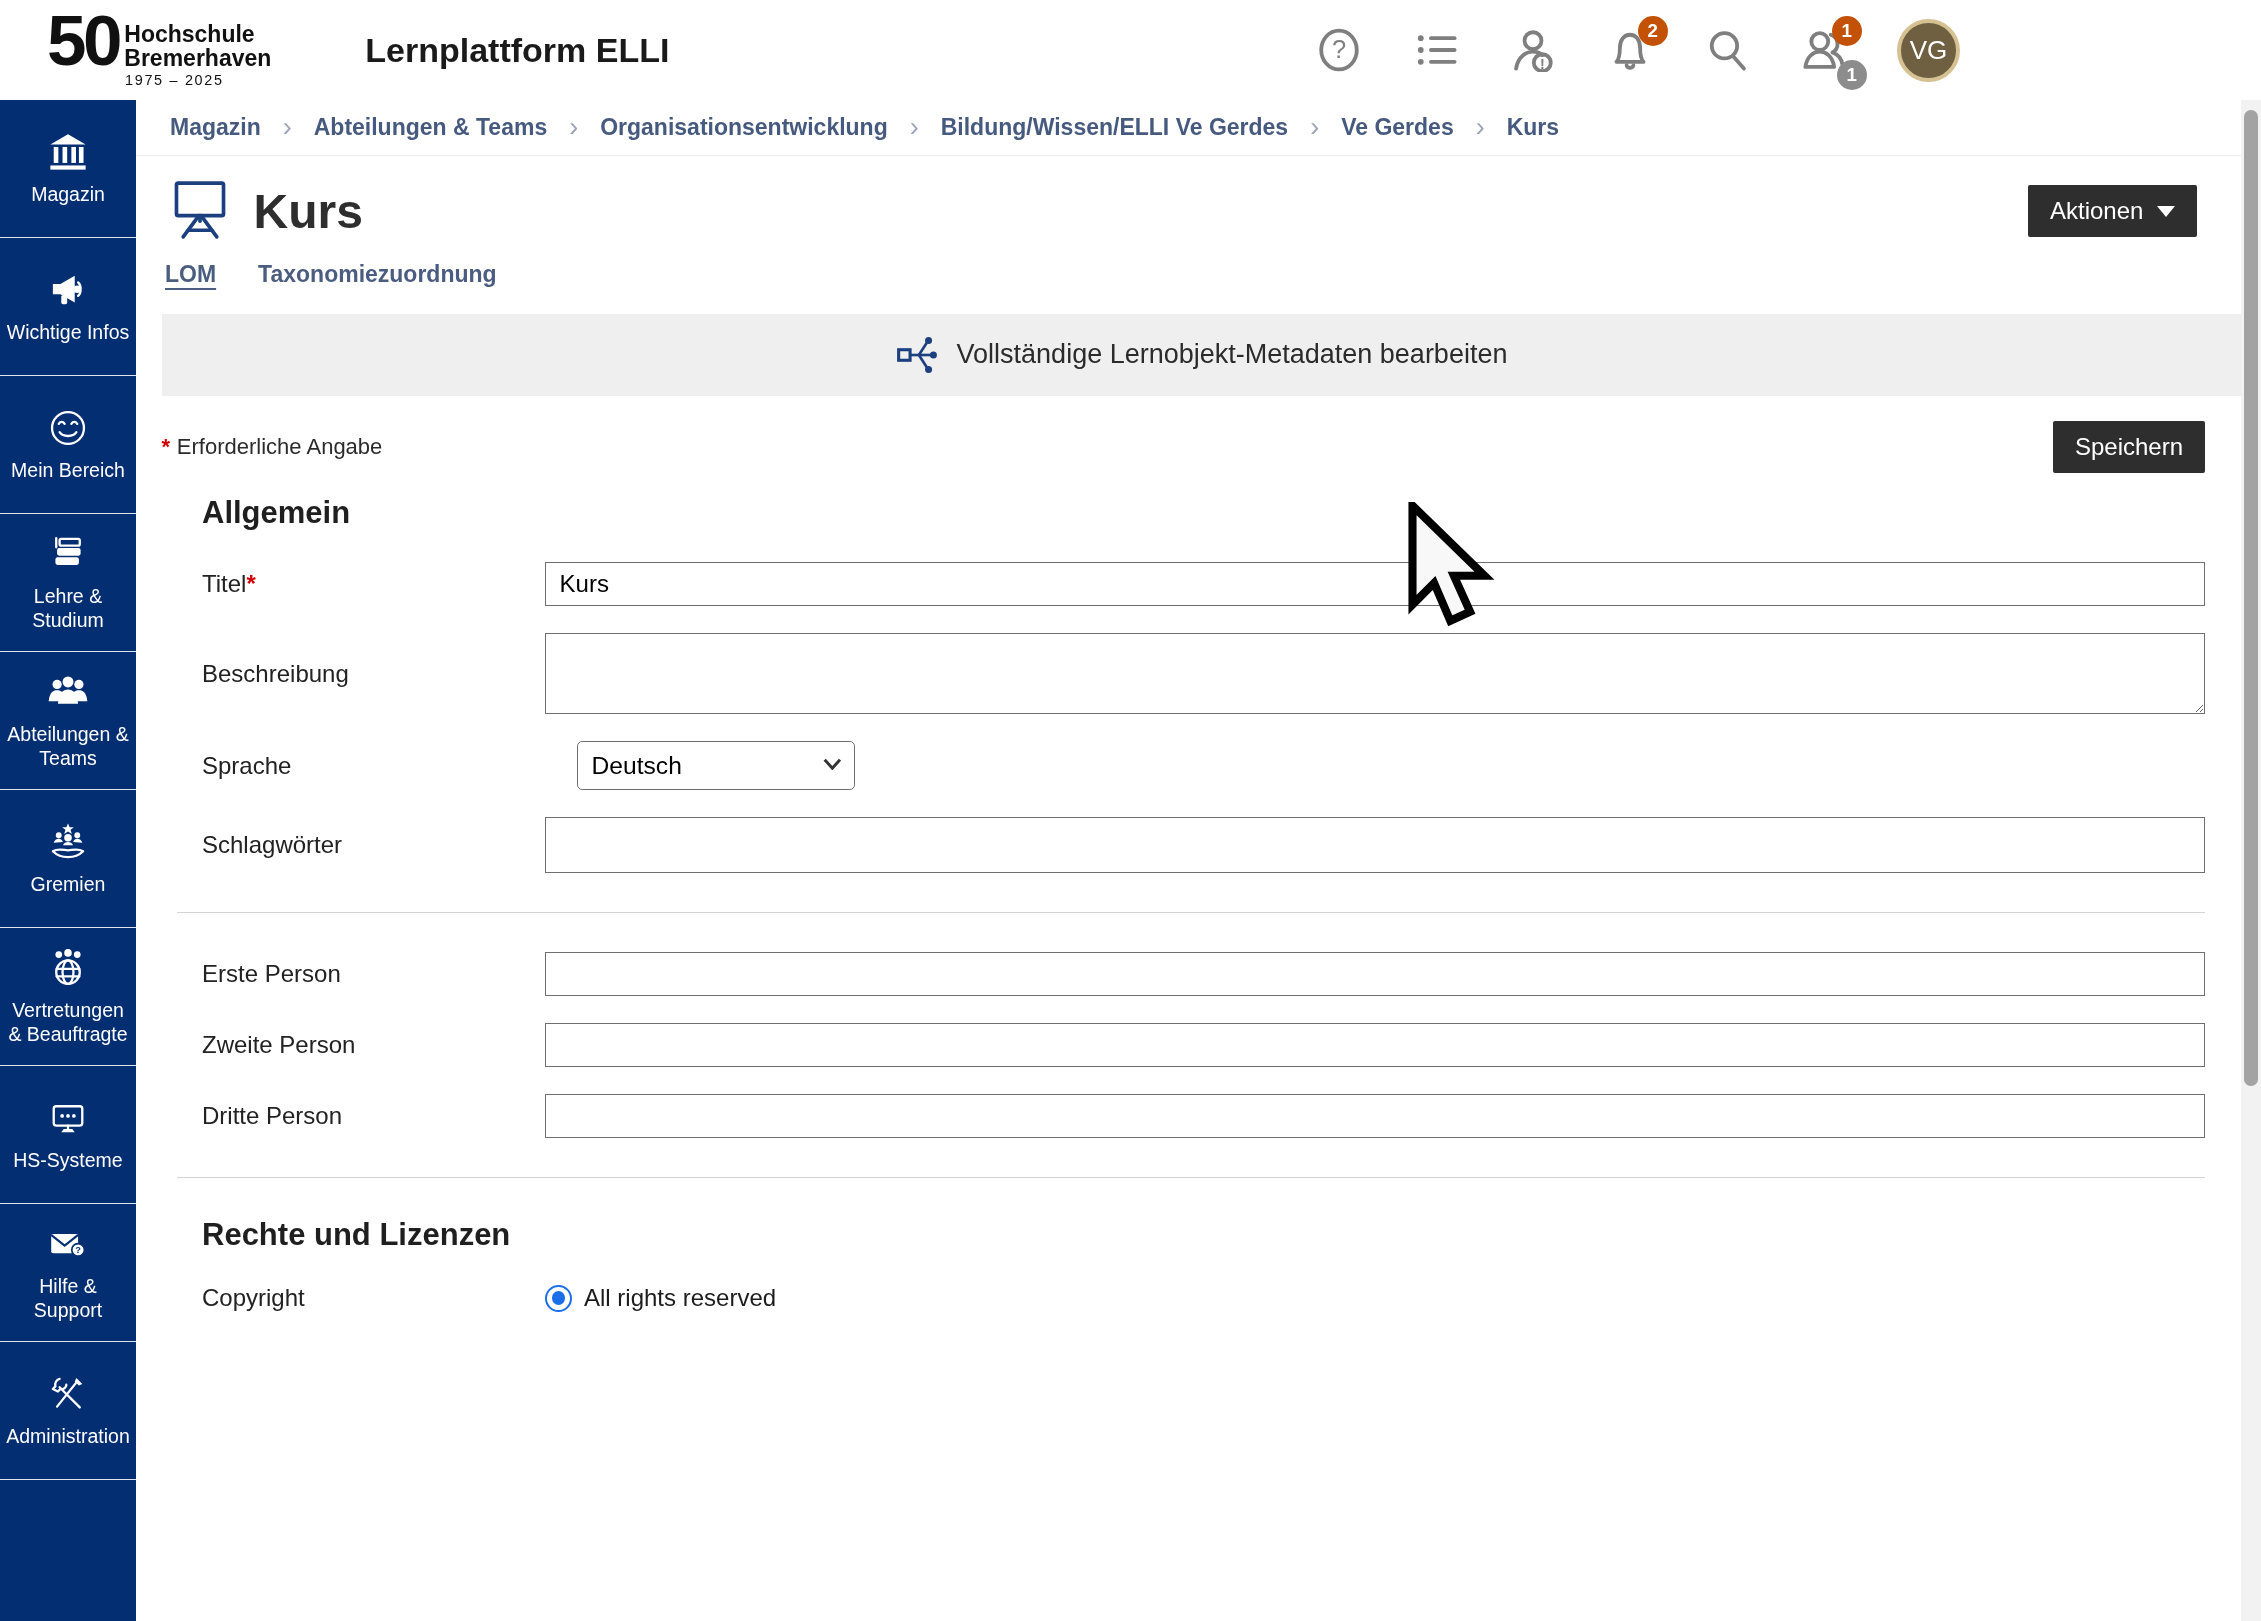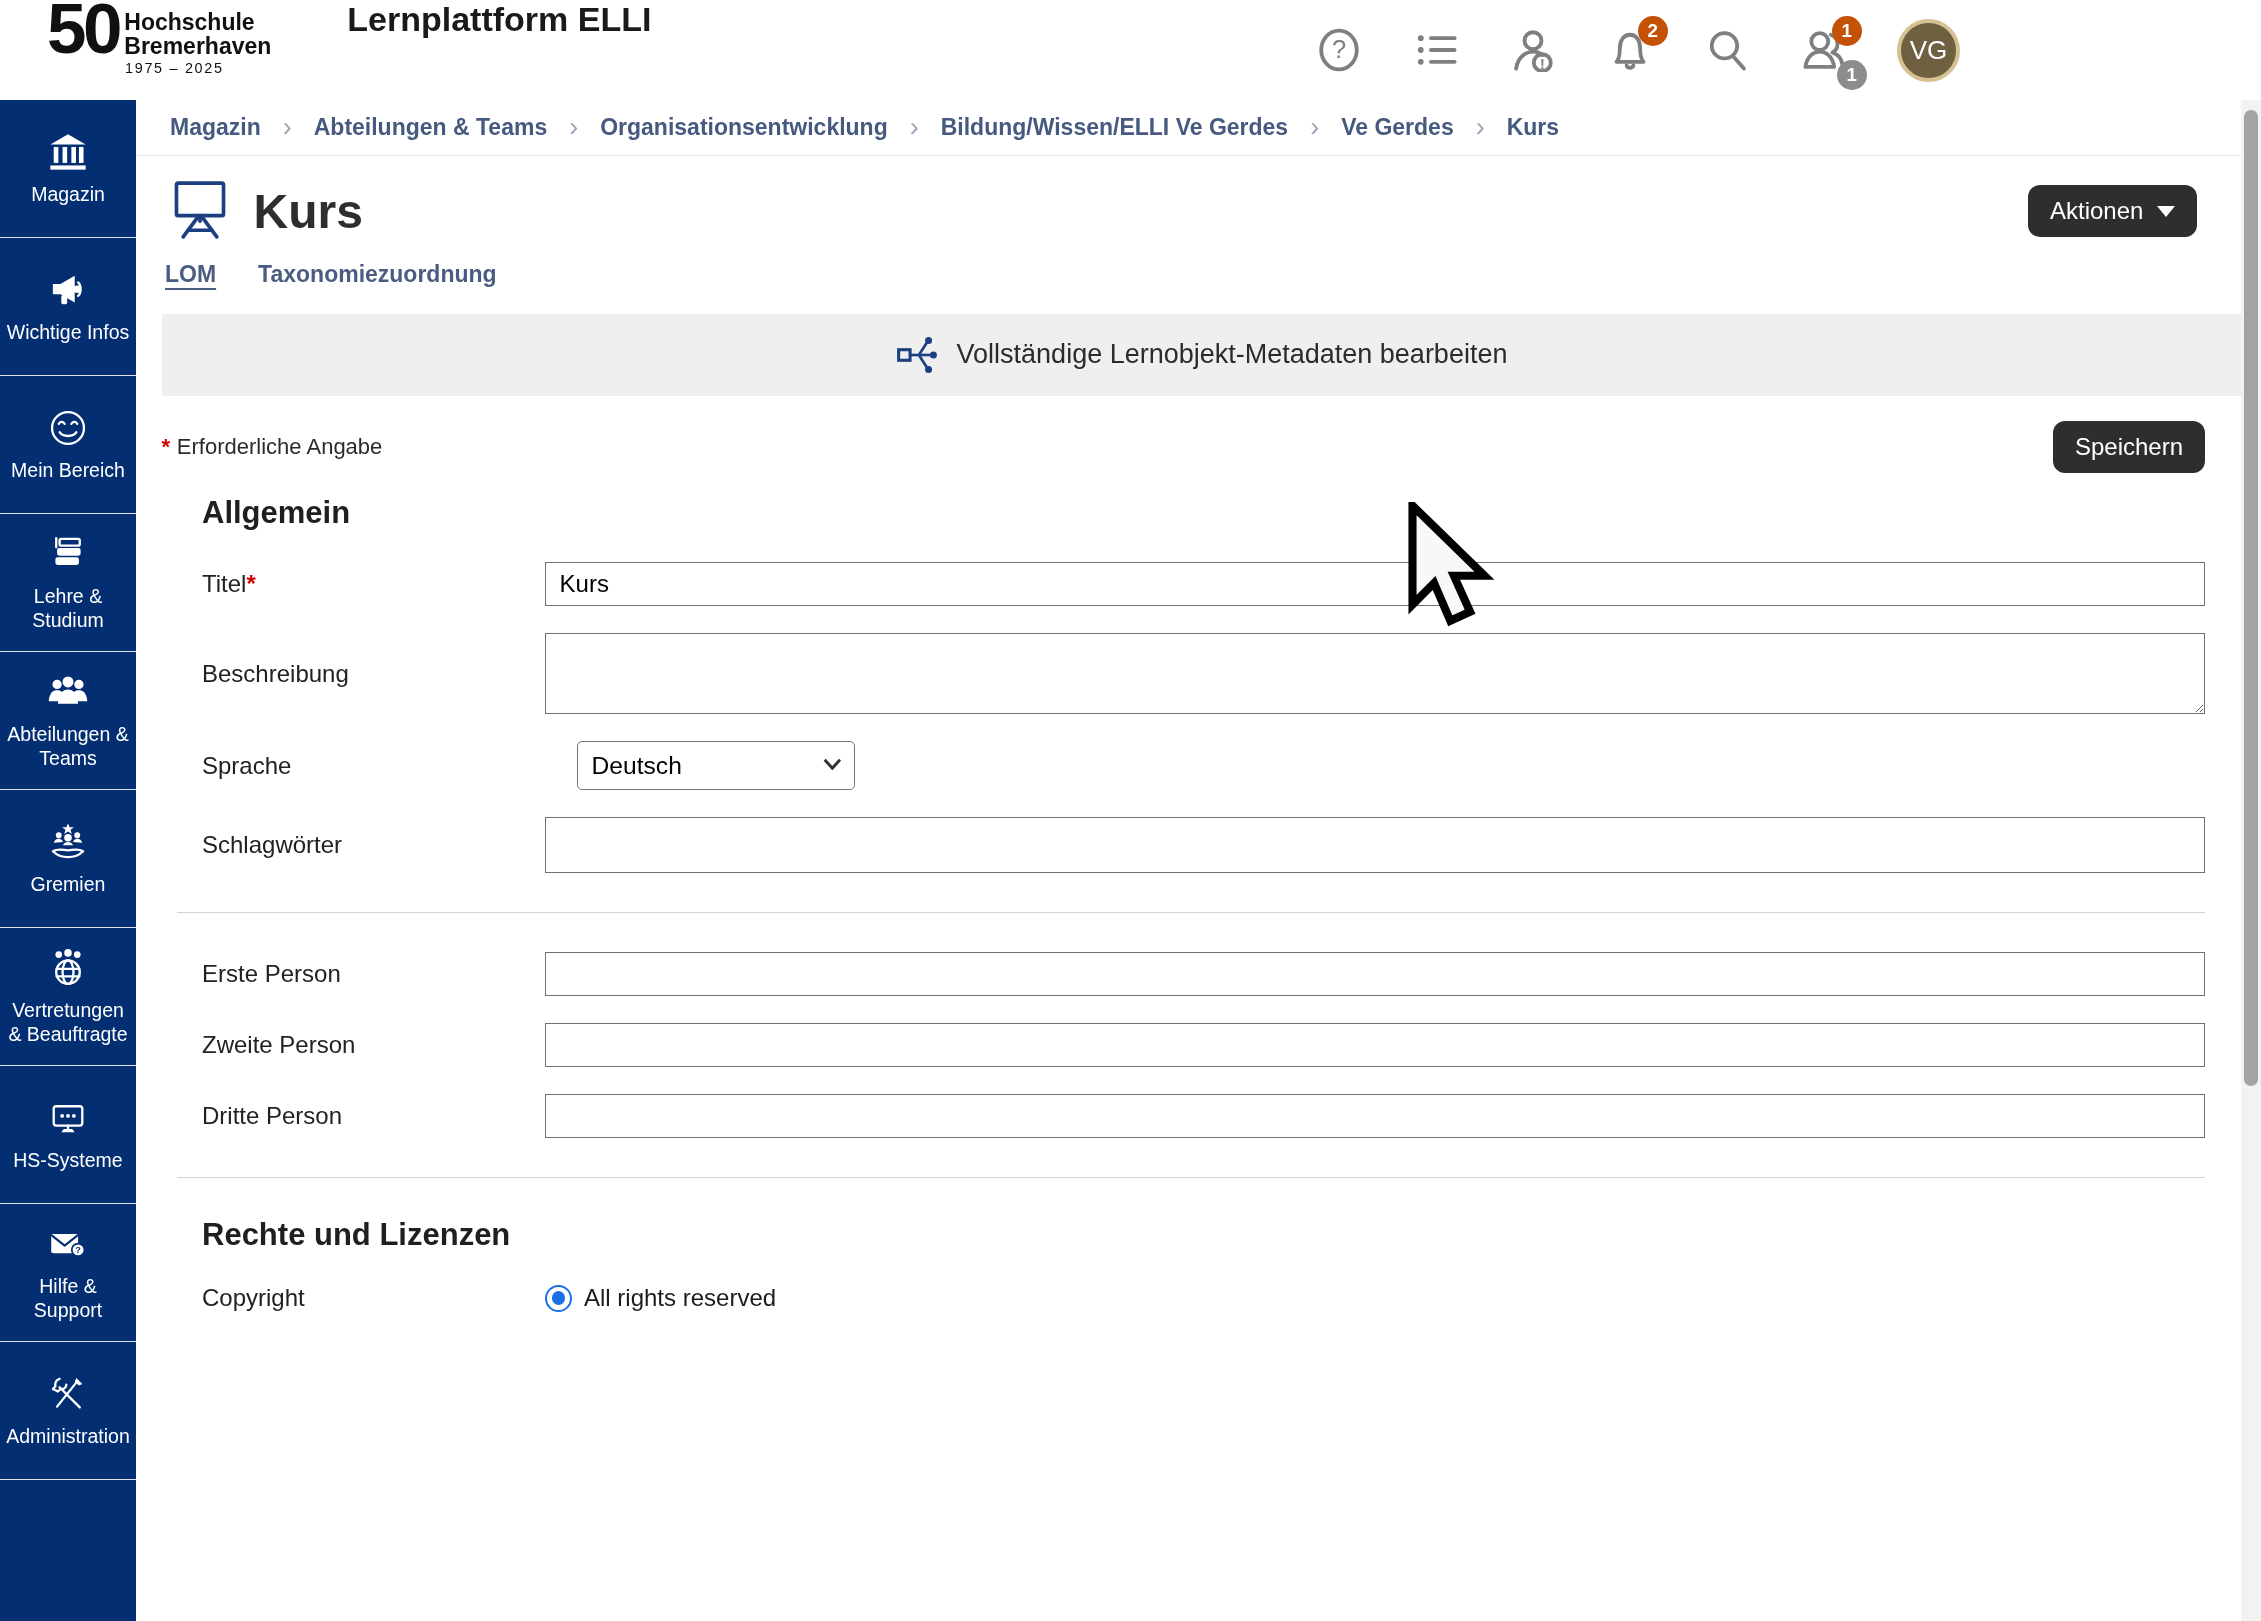--- a/index.html
+++ b/index.html
@@ -3,21 +3,21 @@
 <meta charset="utf-8">
 <style>
   * { box-sizing: border-box; margin: 0; padding: 0; }
   html,body { width:2261px; height:1621px; }
   body {
     font-family: "Liberation Sans", sans-serif;
     background:#fff; color:#222; position:relative; overflow:hidden;
   }
   
   .header { position:absolute; top:0; left:0; width:1999px; height:100px;
-    background:#fff; display:flex; z-index:20; }
+    background:#fff; display:flex; align-items:center; z-index:20;gap:18px; }
   .logo { display:flex; flex-direction:column; margin-left:47px; color:#111; }
   .logo-top { display:flex; align-items:flex-end; }
   .logo-50 { font-size:71px; font-weight:800; line-height:0.82; letter-spacing:-3.4px; }
   .logo-name { font-size:23px; font-weight:700; line-height:1.05; margin-left:5.1px; }
   .logo-years { font-size:14.4px; letter-spacing:1.7px; margin-left:78px; margin-top:1.7px; }
   .app-title { font-size:34px; font-weight:700; color:#1a1a1a; margin-left:76px; }
   .header-icons { margin-left:auto; margin-right:39px; display:flex; align-items:center; gap:49px; }
   .hicon { position:relative; width:48px; height:48px; display:flex; align-items:center; justify-content:center; cursor:pointer; }
   .hicon svg { width:44px; height:44px; stroke:#7f7f7f; fill:none; stroke-width:4.5; stroke-linecap:round; stroke-linejoin:round; }
   .badge { position:absolute; min-width:30px; height:30px; border-radius:15.3px;
@@ -37,21 +37,21 @@
   
   .main { position:absolute; top:100px; left:136px; width:2105px; height:1521px; background:#fff; overflow:hidden; }
   .breadcrumb { height:56px; display:flex; align-items:center; gap:22px; padding-left:34px;
     font-size:23px; font-weight:600; color:#46597f; border-bottom:0.8px solid #ececec; }
   .crumb { cursor:pointer; }
   .crumb-sep { color:#9aa5b8; font-size:27px; font-weight:400; }
   .title-row { display:flex; align-items:center; padding:22px 44px 0 36px; }
   .course-icon svg { width:56px; height:63px; stroke:#1c3f80; fill:none; stroke-width:6.5; stroke-linecap:round; stroke-linejoin:round; }
   .page-title { font-size:48px; font-weight:700; color:#2e2e2e; margin-left:25.5px; }
   .btn-dark { background:#2e2e2e; color:#fff; border:none; font-family:inherit; font-size:24px;
-    padding:12px 22px; border-radius:12px; display:flex; align-items:center; gap:13.6px; cursor:pointer; }
+    padding:12px 22px; border-radius:2px; display:flex; align-items:center; gap:13.6px; cursor:pointer; }
   .actions-btn { margin-left:auto; }
   .caret-down { width:0; height:0; border-left:9.3px solid transparent; border-right:9.3px solid transparent; border-top:11px solid #fff; }
   .tabs { display:flex; margin:25.5px 0 0 25.5px; width:2080px; border-bottom:3.4px solid #161616; }
   .tab { padding:12px 25.5px 13.6px; font-size:25.5px; font-weight:600; color:#4a5c80; cursor:pointer; white-space:nowrap; }
   .tab.active { background:#1f1f1f; color:#fff; }
   .subtabs { display:flex; gap:42px; margin:17px 0 0 29px; font-size:23px; font-weight:600; color:#4a5c80; }
   .subtab { cursor:pointer; }
   .subtab.active { text-decoration:underline; text-underline-offset:6px; }
   .banner { margin:25.5px 0 0 25.5px; width:2080px; height:82px; background:#efefef;
     display:flex; align-items:center; justify-content:center; gap:17px; cursor:pointer; }

